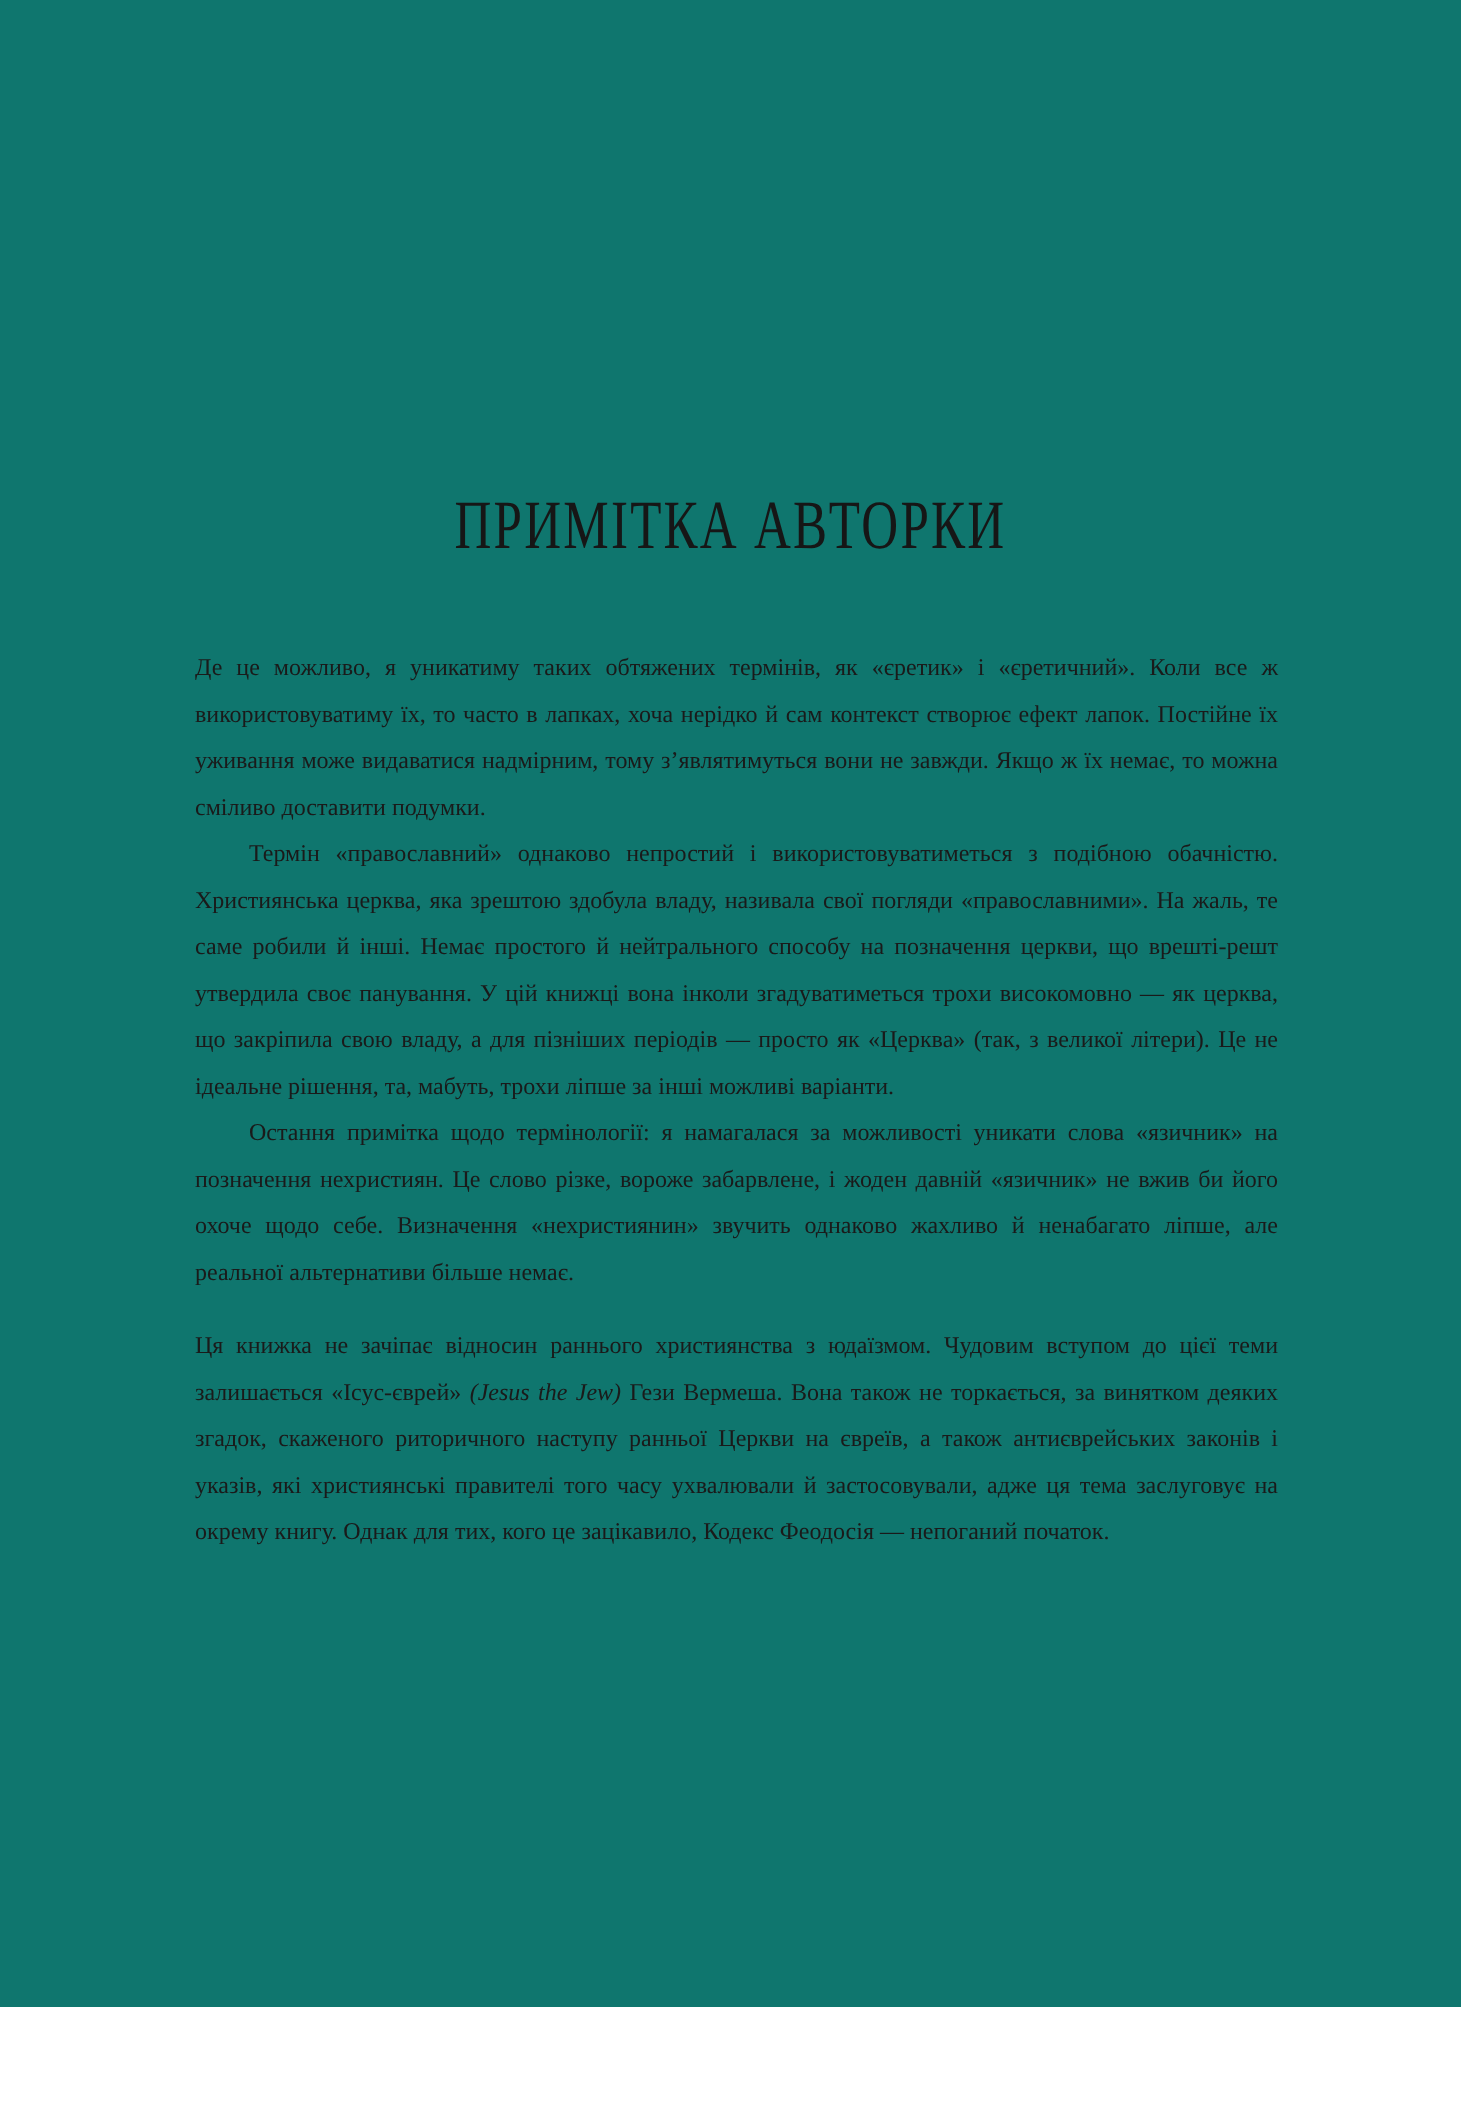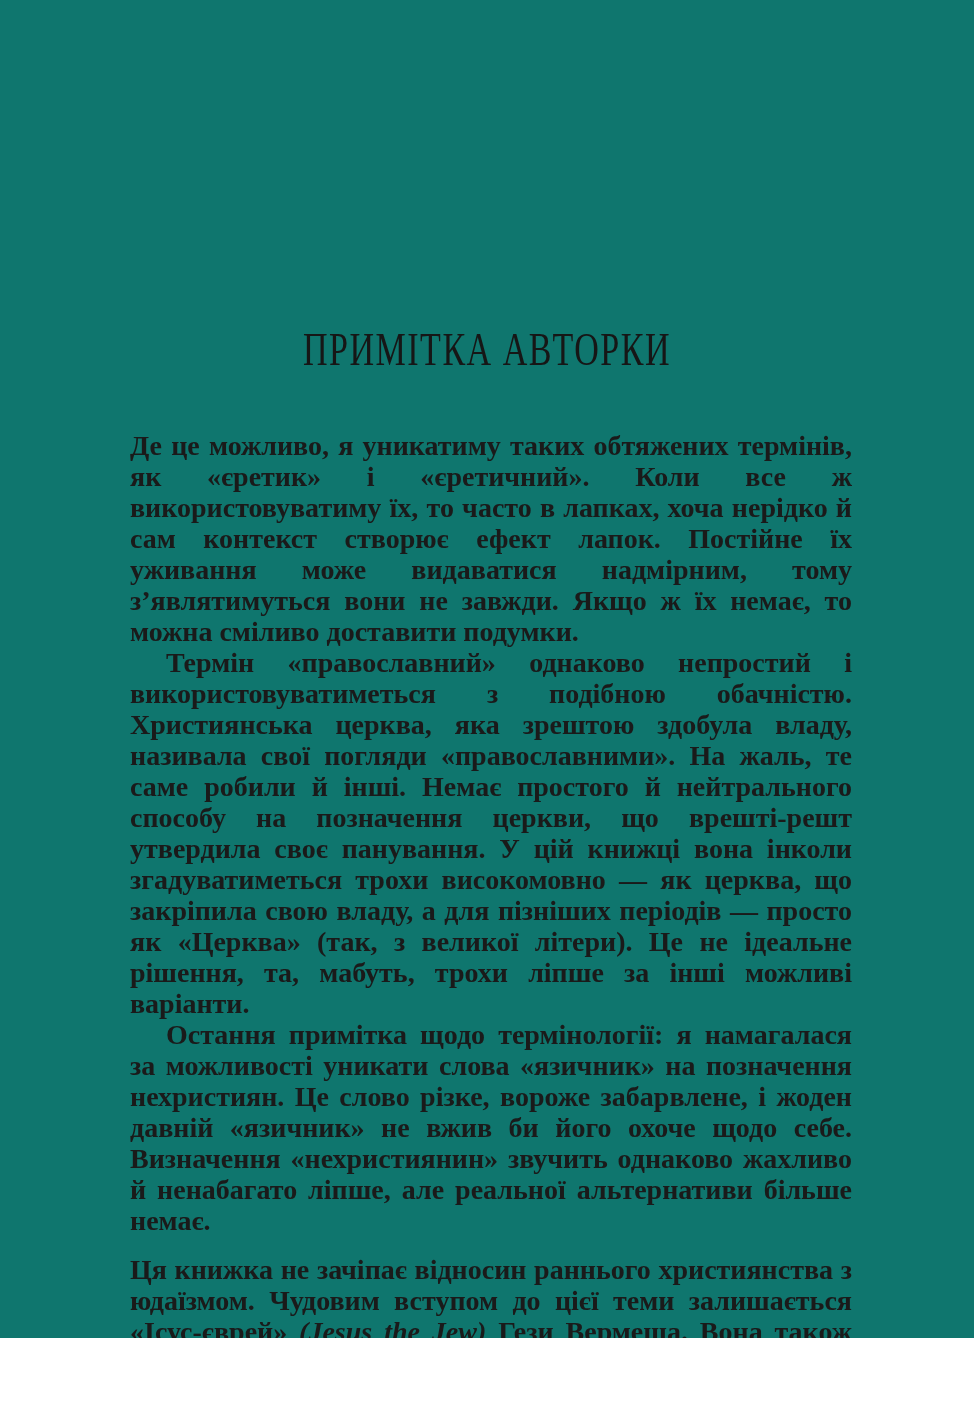--- a/index.html
+++ b/index.html
@@ -33,27 +33,26 @@
     white-space: nowrap;
   }
   .body-text {
     position: absolute;
     top: 430px;
     left: 130px;
     width: 722px;
   }
   .body-text p {
     margin: 0;
-    font-size: 28px;
+    font-size: 16px;
     line-height: 31px;
     text-align: justify;
     text-justify: inter-word;
     hyphens: auto;
     color: #1a1a1a;
-    font-weight: bold;
   }
   .body-text p.indent {
     text-indent: 36px;
   }
   .body-text p.gap {
     margin-top: 18px;
   }
   .body-text em {
     font-style: italic;
   }

